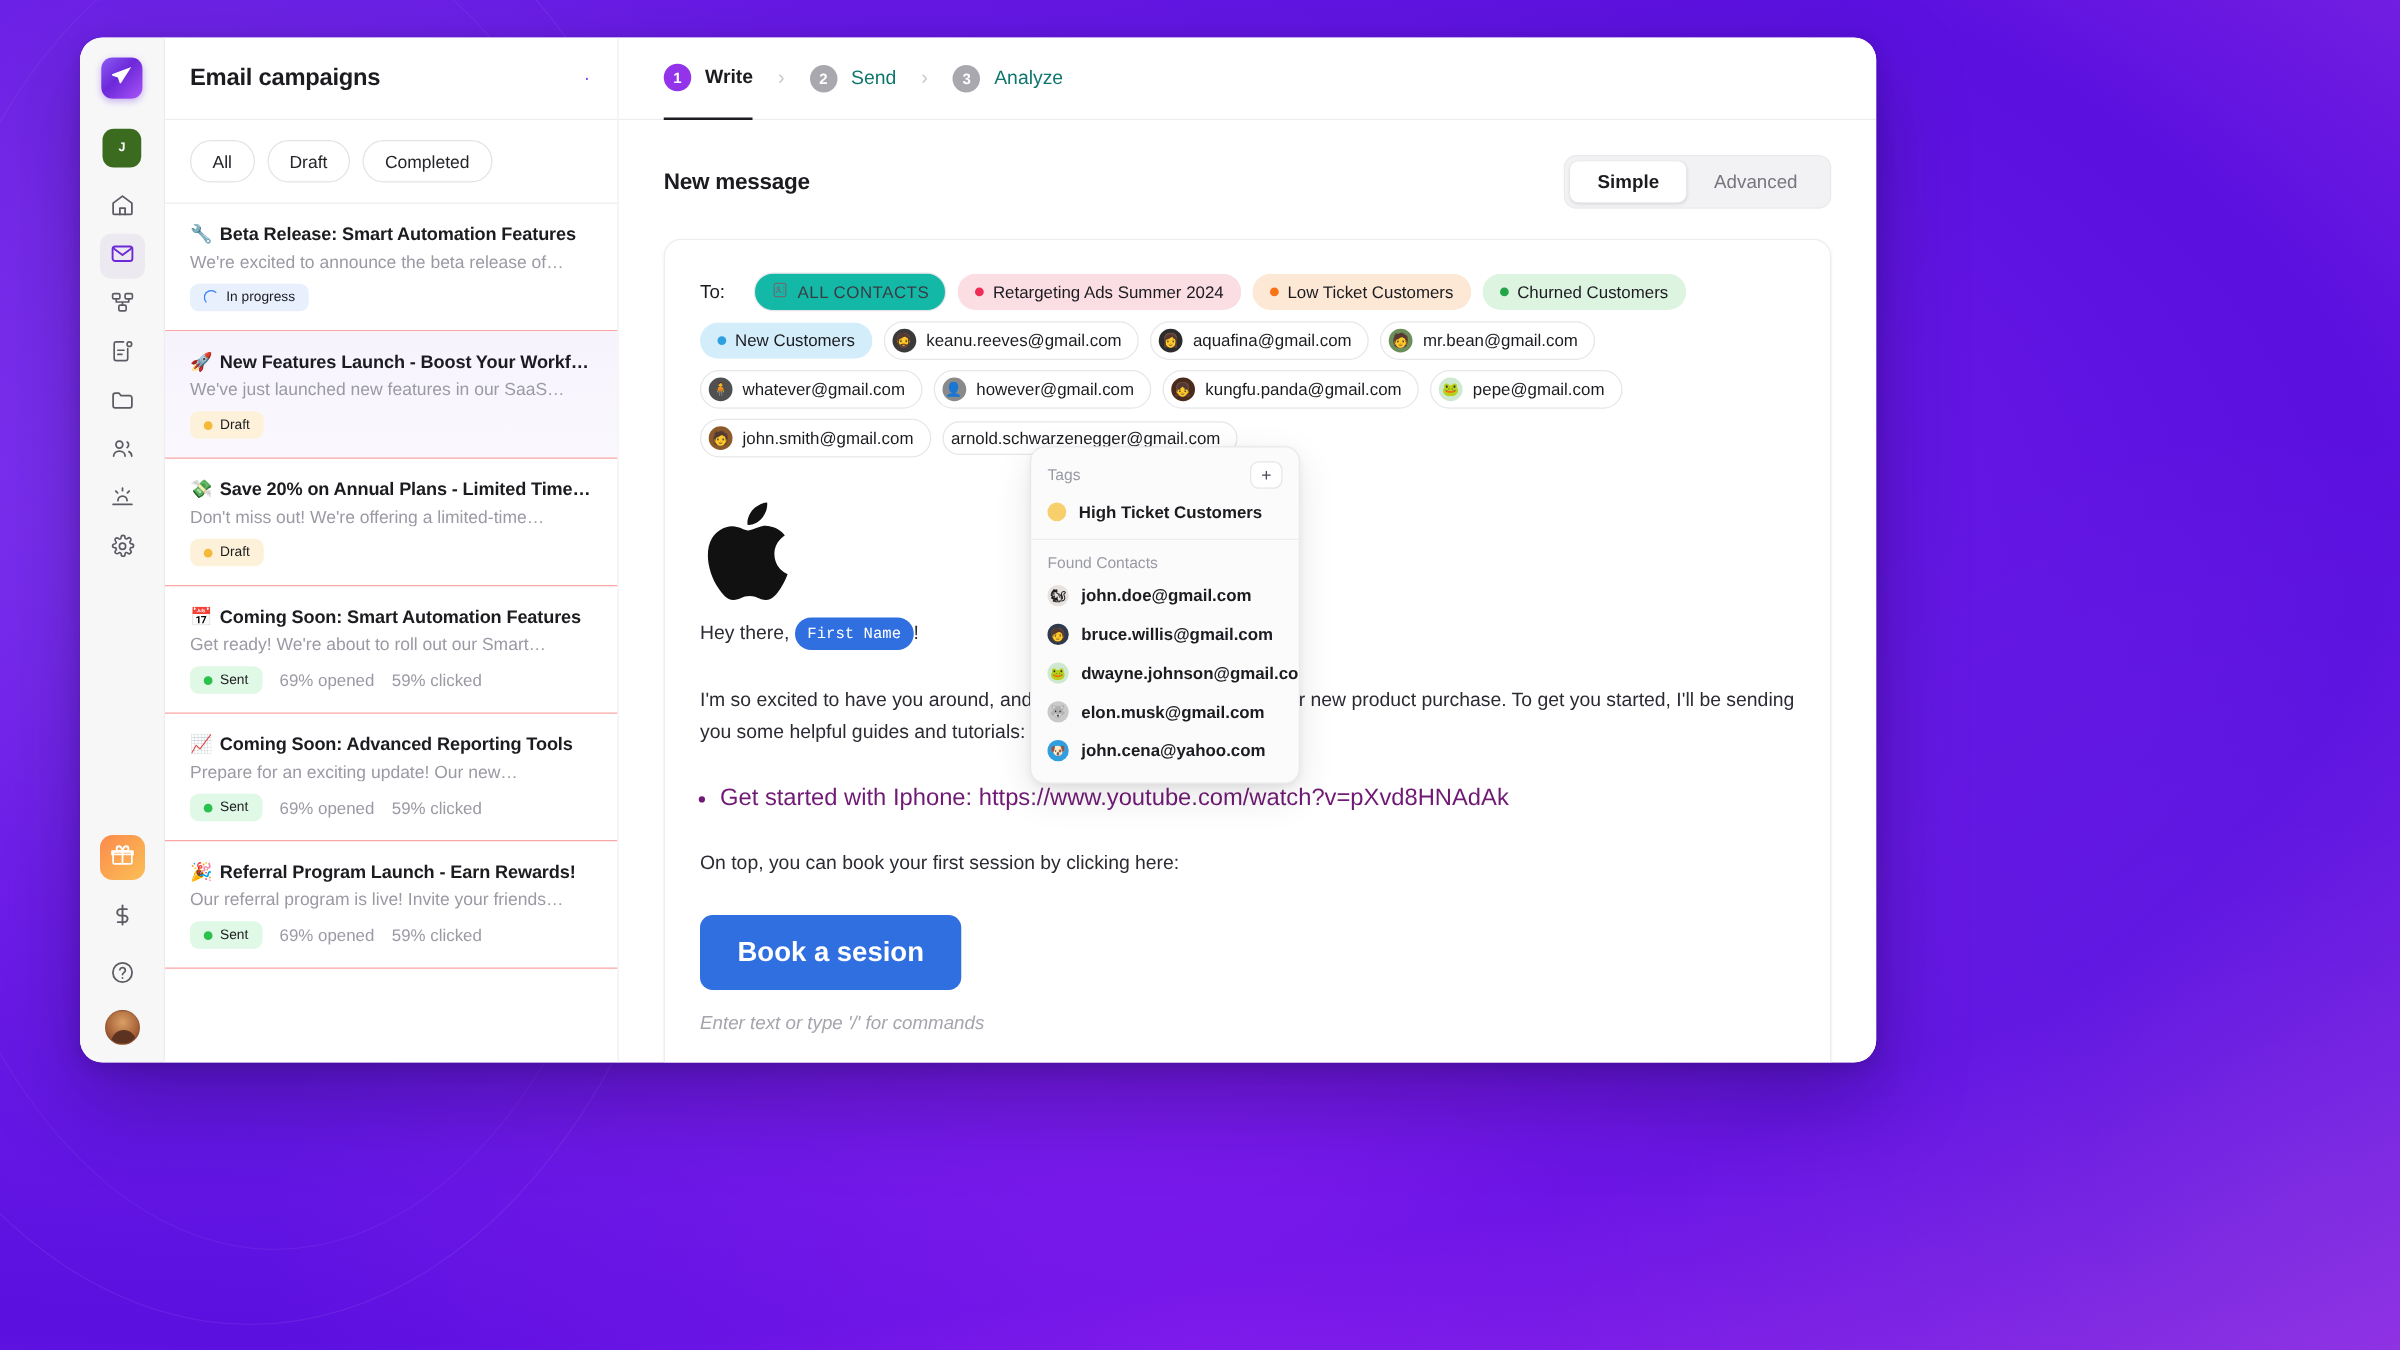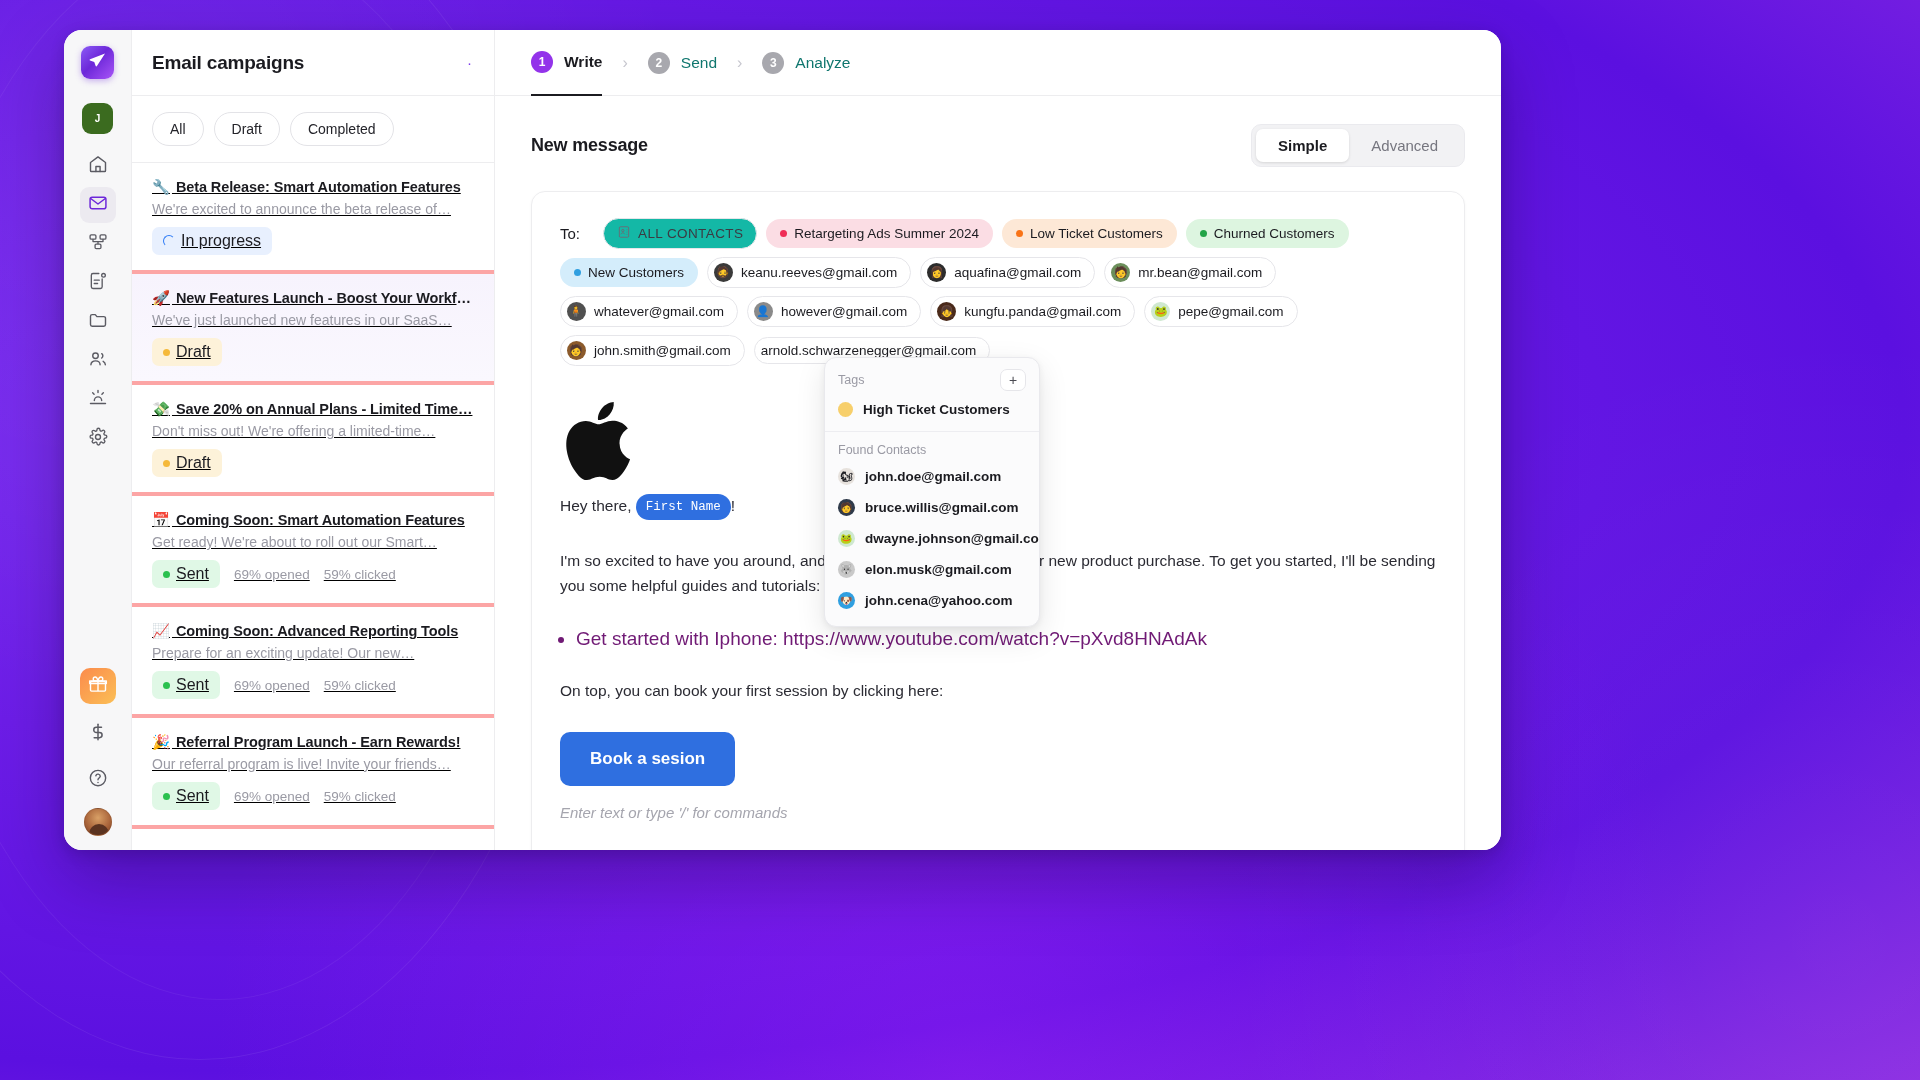--- a/index.html
+++ b/index.html
@@ -119,39 +119,38 @@
     border-bottom: 1px solid #ededef;
   }
   .chip {
     border: 1px solid #e3e3e7; border-radius: 999px;
     padding: 8px 17px; font-size: 14px; color: #24242a; background:#fff;
     white-space: nowrap;
   }
   .camp-scroll { flex:1; overflow: hidden; }
   .camp {
     padding: 16px 20px 15px 20px;
-    border-bottom: 4px solid #fca5a5;
-    text-decoration: underline;
+    border-bottom: 1px solid #fca5a5;
   }
   .camp.selected { background: linear-gradient(180deg,#f7f3fd 0%, #faf8fe 100%); }
   .camp-title {
     font-size: 14.5px; font-weight: 700; color: #1b1b20;
     white-space: nowrap; overflow: hidden; text-overflow: ellipsis;
     margin-bottom: 5px; letter-spacing: -0.1px;
   }
   .camp-title .emo { margin-right: 2px; }
   .camp-sub {
     font-size: 14px; color: #9a9aa4;
     white-space: nowrap; overflow:hidden; text-overflow: ellipsis;
     margin-bottom: 10px;
   }
   .camp-meta { display:flex; align-items:center; gap: 14px; }
   .badge {
     display:inline-flex; align-items:center; gap: 6px;
-    border-radius: 7px; padding: 5px 11px; font-size: 16px; font-weight: 500;
+    border-radius: 7px; padding: 5px 11px; font-size: 11px; font-weight: 500;
   }
   .badge-progress { background:#e8f0fe; color:#1b1b20; }
   .badge-draft { background:#fdf2d9; color:#1b1b20; }
   .badge-sent { background:#e0f8e6; color:#1b1b20; }
   .dot { width: 7px; height: 7px; border-radius: 50%; display:inline-block; }
   .spinner {
     width: 12px; height: 12px; border-radius: 50%;
     border: 1.8px solid #2f7cf6; border-right-color: transparent; border-bottom-color: transparent;
     display:inline-block;
   }
@@ -220,21 +219,21 @@
   .firstname-pill {
     display:inline-block; background:#2f6fe0; color:#fff;
     font-family: "Liberation Mono", monospace; font-size: 12.5px;
     padding: 3px 10px; border-radius: 999px; vertical-align: 1px;
   }
   .p-gap { margin-top: 28px; }
   .bullet { margin-top: 30px; padding-left: 16px; }
   .bullet li { font-size:19px; color:#701a75; }
   .btn-book {
     display:inline-block; margin-top: 28px;
-    background:#2f6fe0; color:#fff; font-size: 17px; font-weight: 700;
+    background:#2f6fe0; color:#fff; font-size: 22px; font-weight: 700;
     padding: 17px 30px; border-radius: 10px;
   }
   .placeholder { margin-top: 18px; font-size: 15px; color:#a5a5ae; font-style: italic; }
 
   
   .dropdown {
     position: absolute;
     left: 292px; top: 165px;
     width: 216px;
     background:#fbfbfc;

